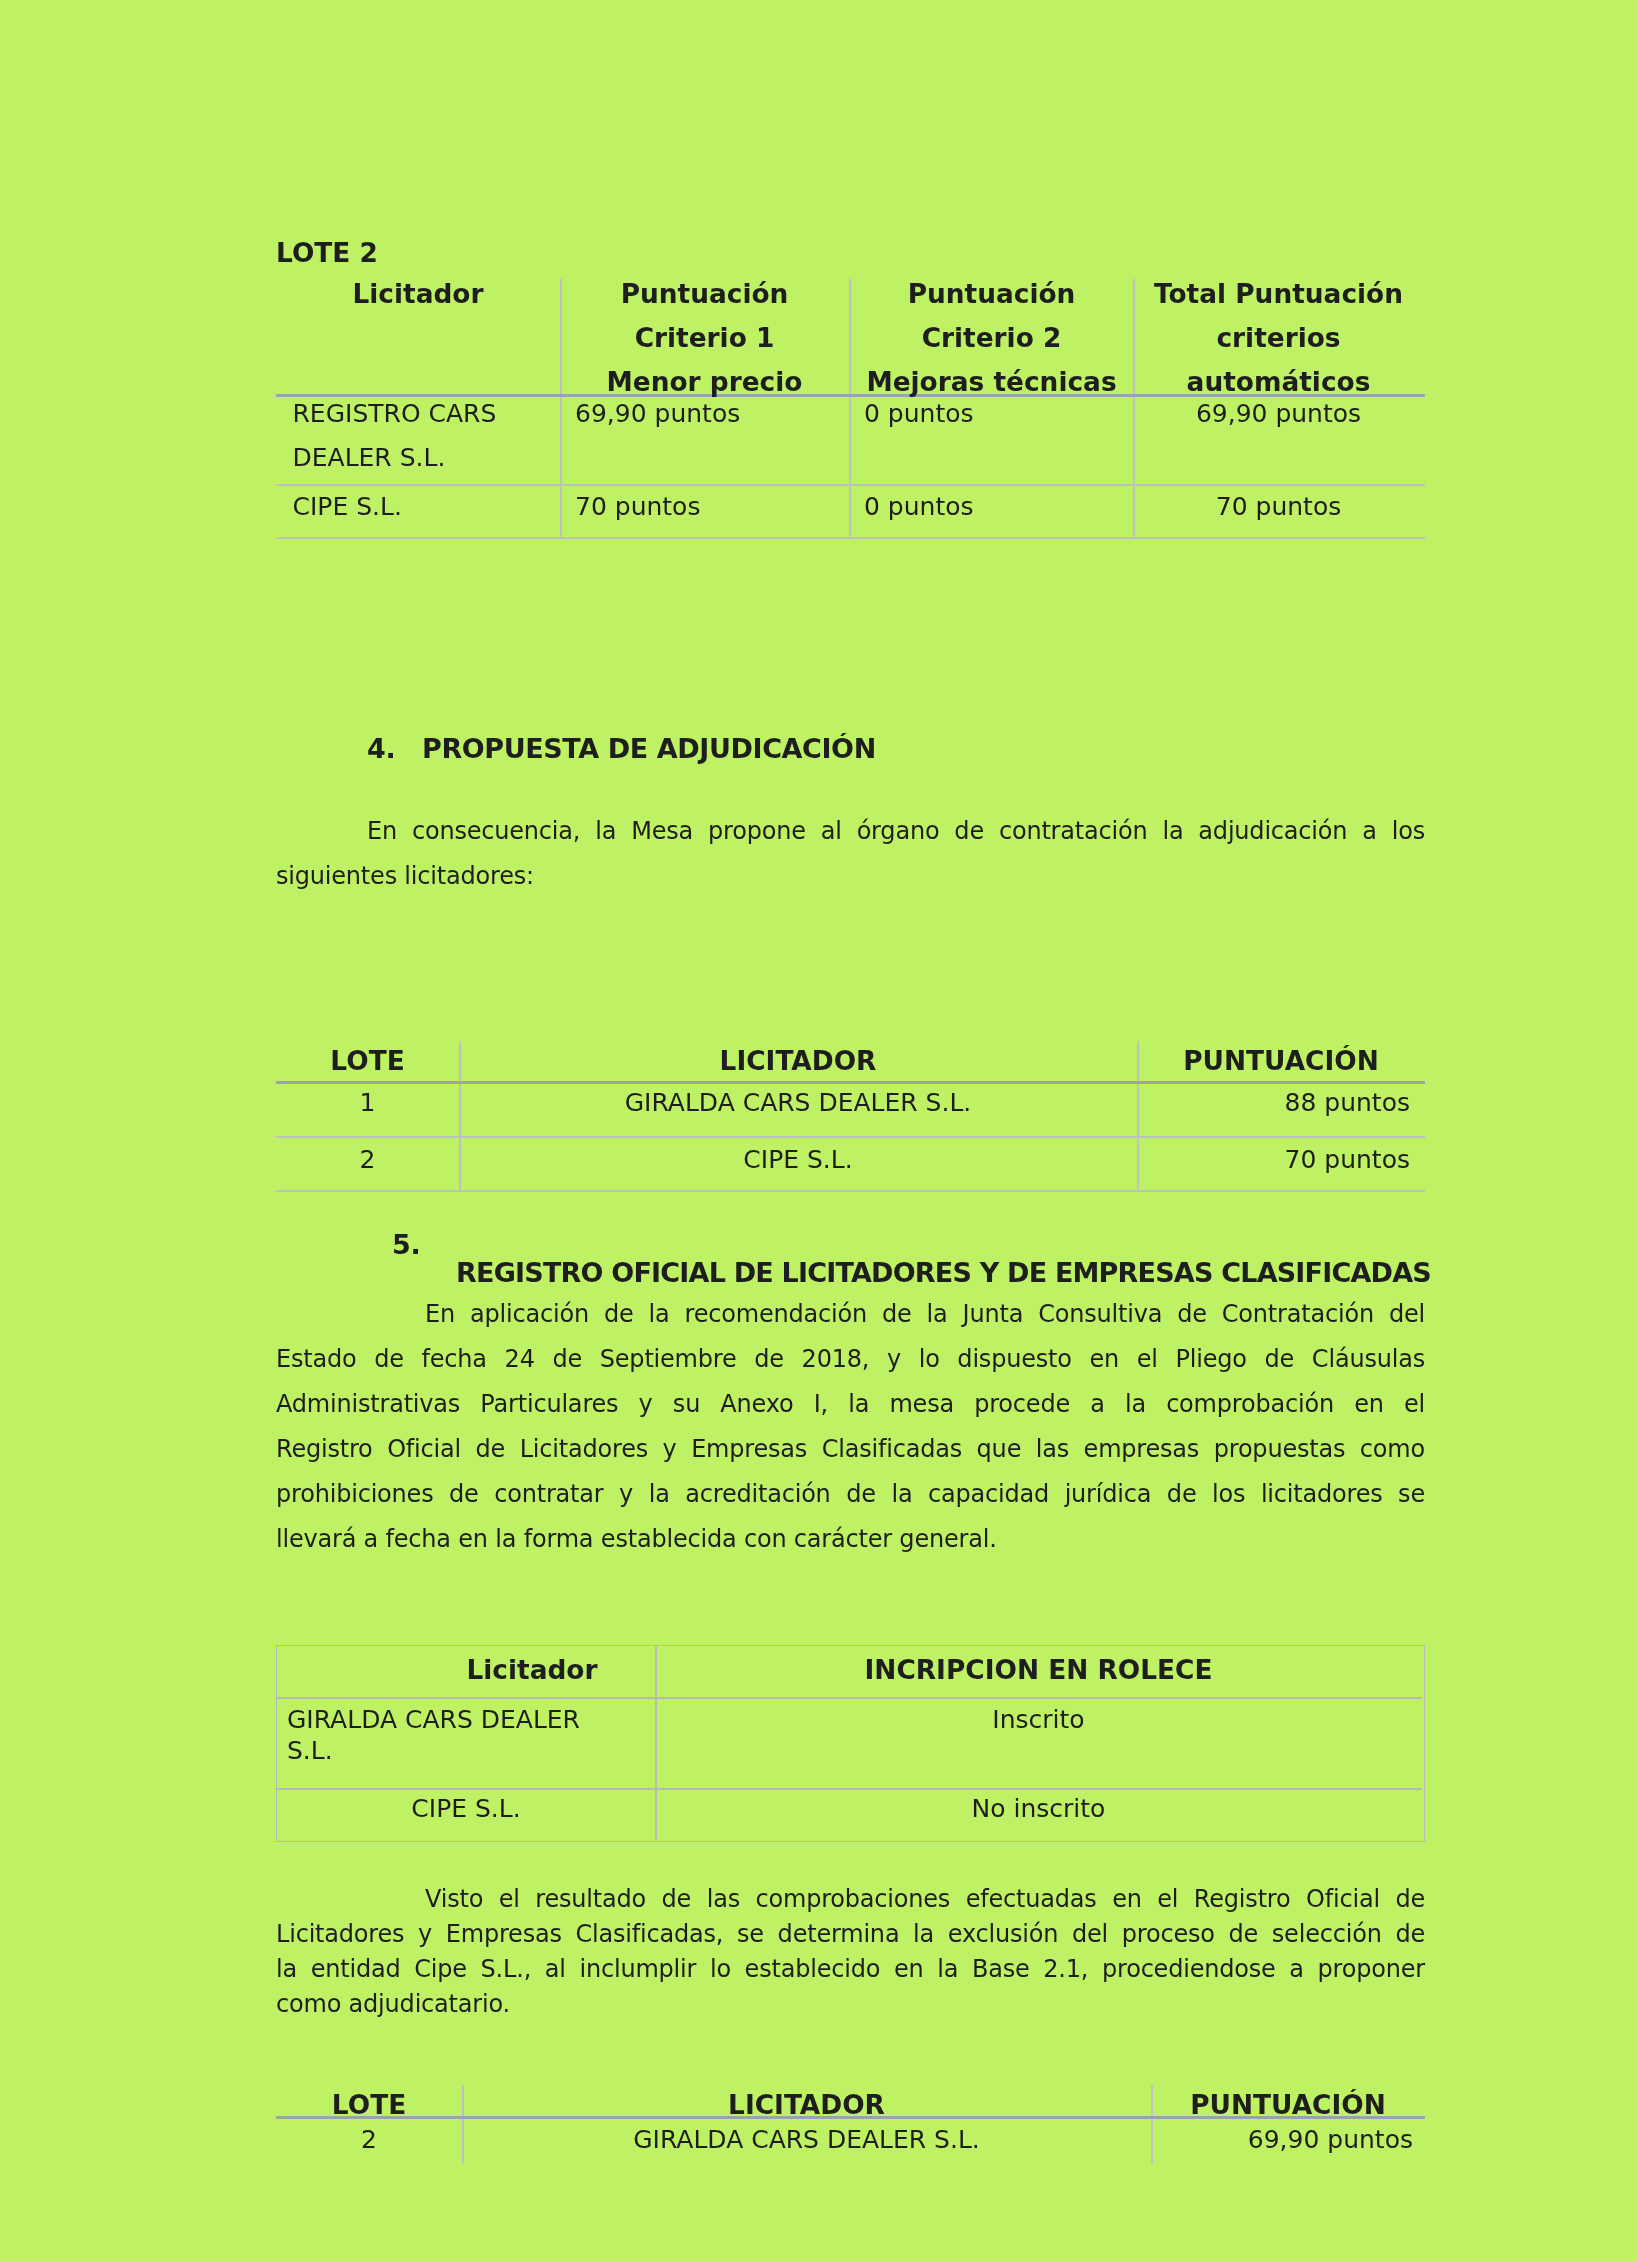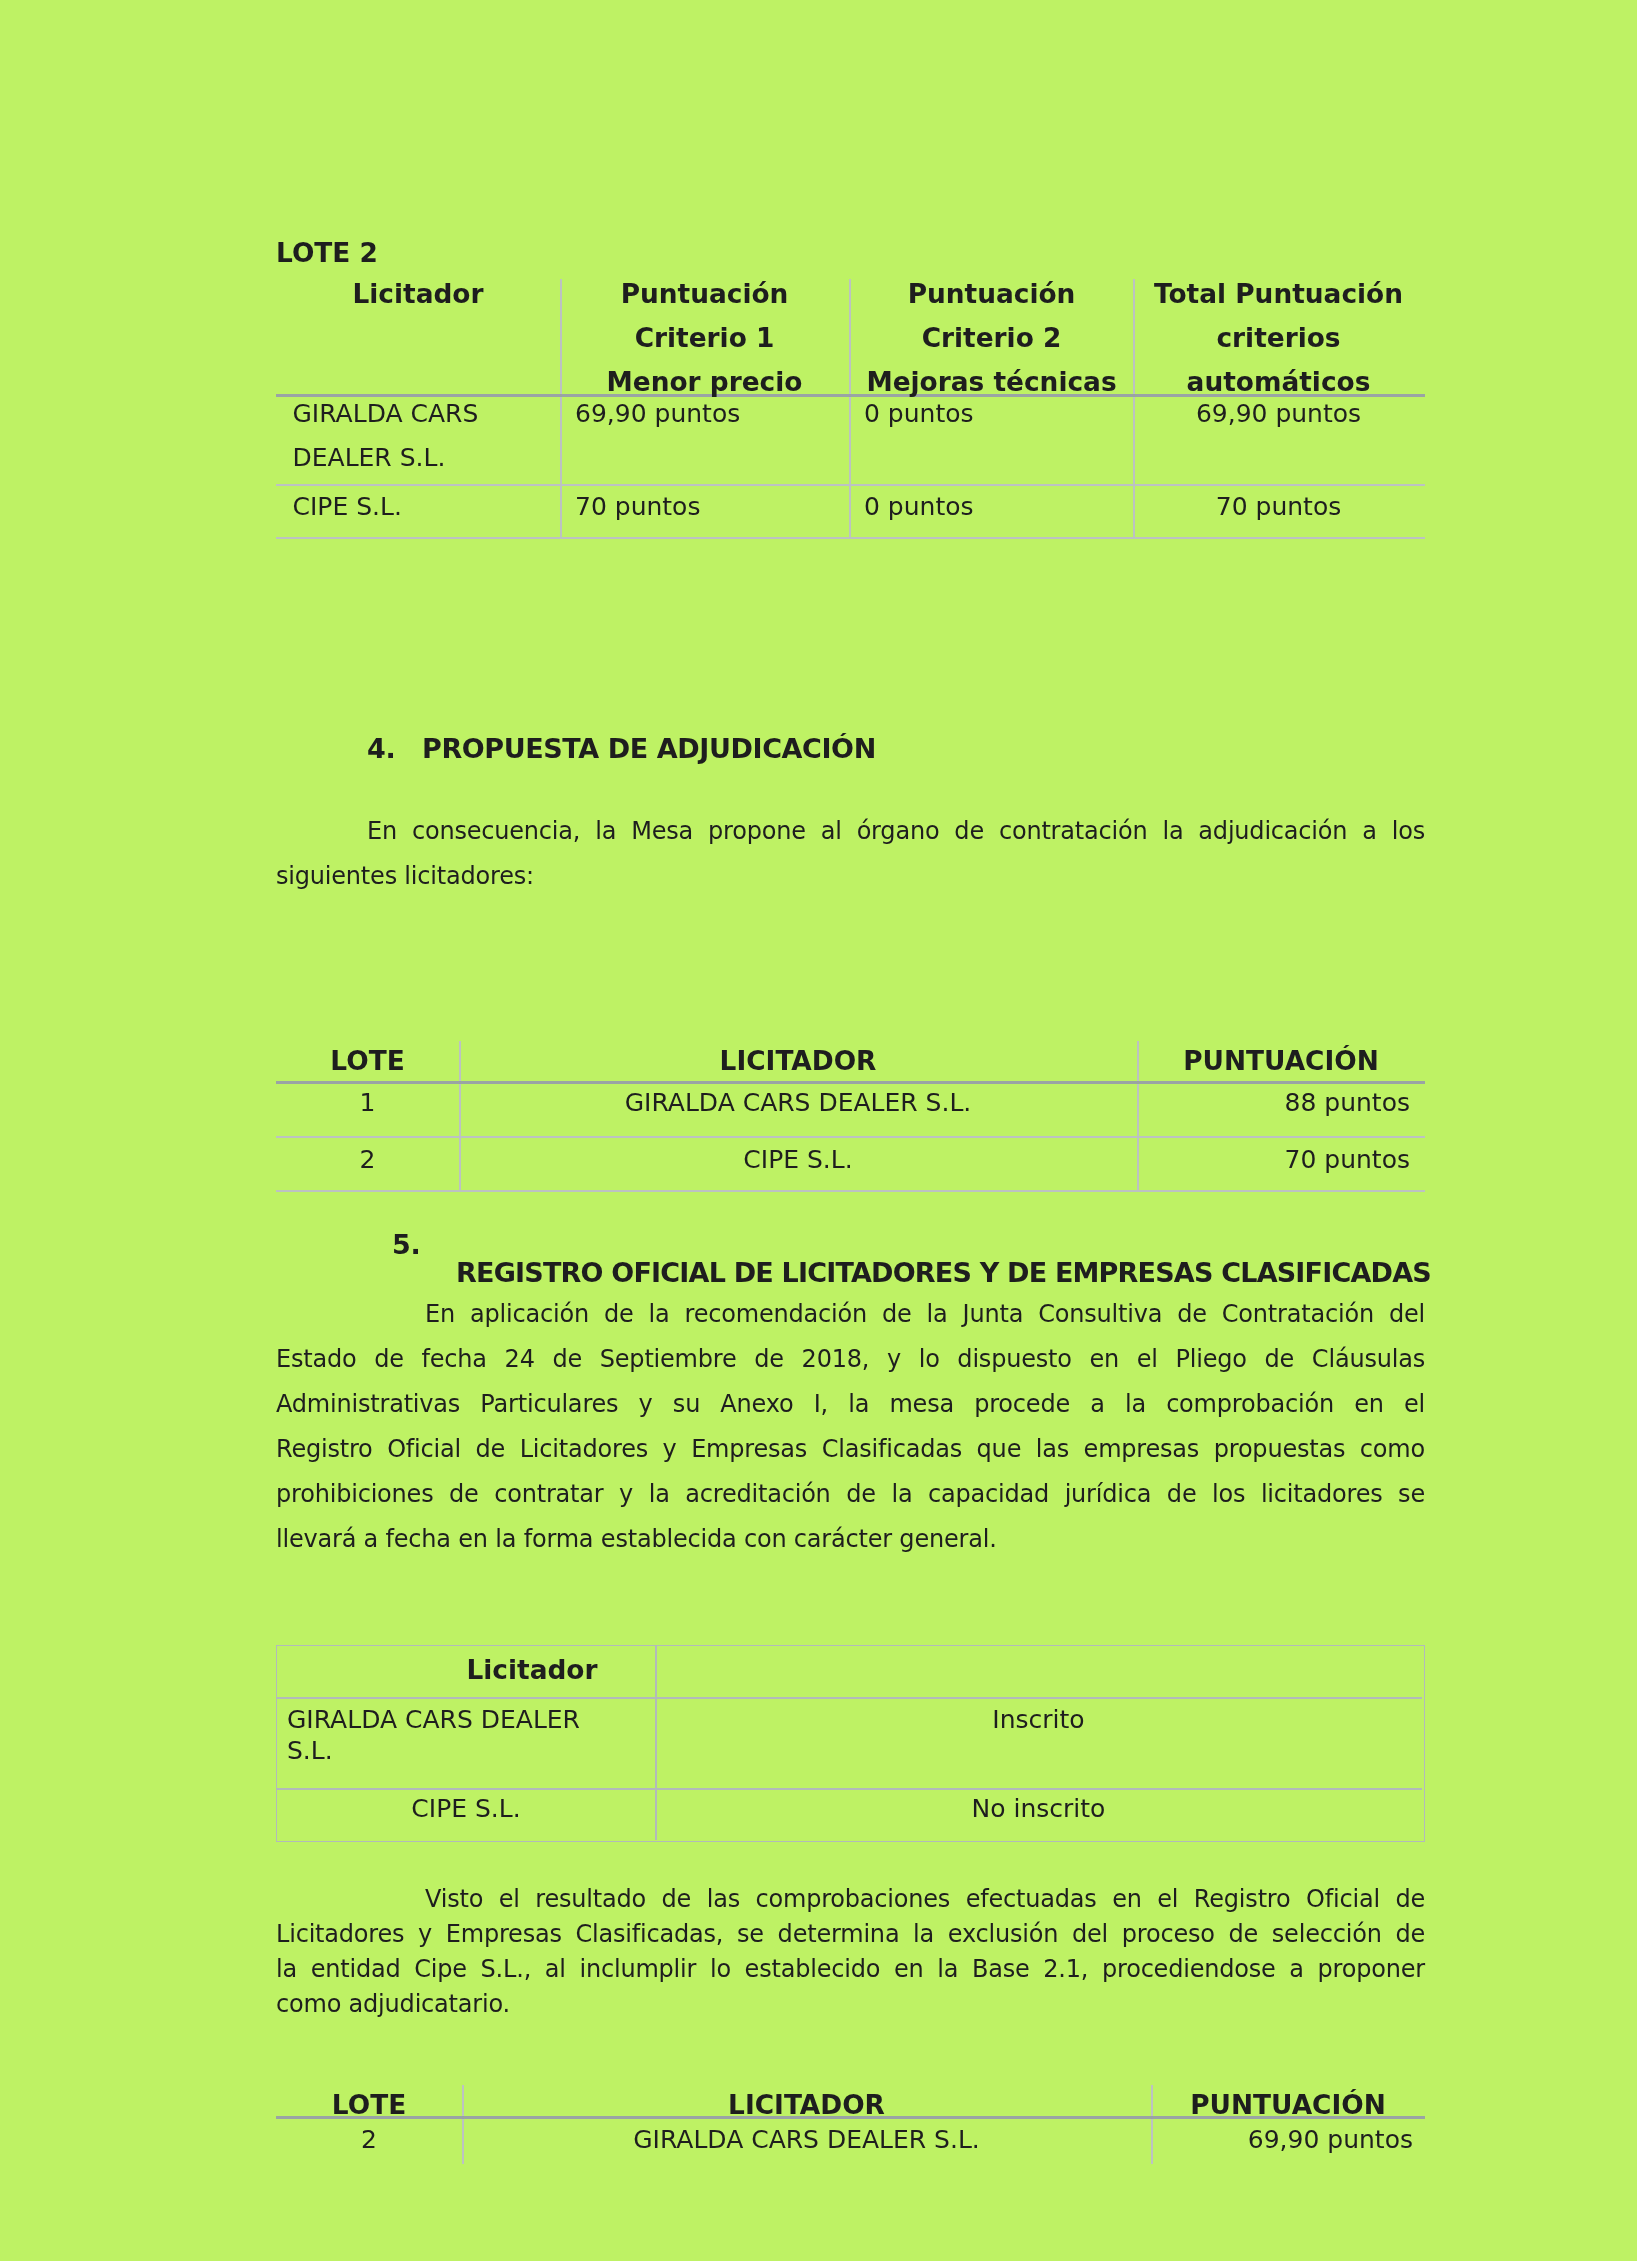--- a/index.html
+++ b/index.html
@@ -65,21 +65,21 @@
       <div>Criterio 2</div>
       <div>Mejoras técnicas</div>
     </div>
     <div class="cell hdr ctr" style="left:857px;top:-6.6px;width:291px;">
       <div>Total Puntuación</div>
       <div>criterios</div>
       <div>automáticos</div>
     </div>
 
     <div class="cell" style="left:16.5px;top:113px;width:267px;">
-      <div>GIRALDA CARS</div>
+      <div>REGISTRO CARS</div>
       <div>DEALER S.L.</div>
     </div>
     <div class="cell" style="left:299px;top:113px;">69,90 puntos</div>
     <div class="cell" style="left:588px;top:113px;">0 puntos</div>
     <div class="cell ctr" style="left:857px;top:113px;width:291px;">69,90 puntos</div>
 
     <div class="cell" style="left:16.5px;top:206px;">CIPE S.L.</div>
     <div class="cell" style="left:299px;top:206px;">70 puntos</div>
     <div class="cell" style="left:588px;top:206px;">0 puntos</div>
     <div class="cell ctr" style="left:857px;top:206px;width:291px;">70 puntos</div>
@@ -120,20 +120,21 @@
     <span class="ln jl">Registro Oficial de Licitadores y Empresas Clasificadas que las empresas propuestas como</span>
     <span class="ln jl">prohibiciones de contratar y la acreditación de la capacidad jurídica de los licitadores se</span>
     <span class="ln">llevará a fecha en la forma establecida con carácter general.</span>
   </div>
 
   <div class="tbl boxed" style="left:276px;top:1645px;width:1149px;height:197px;">
     <div class="vl" style="left:378px;top:0;height:194px;background:#b2baba;"></div>
     <div class="hl" style="left:0;top:51px;width:1145px;background:#b2baba;"></div>
     <div class="hl" style="left:0;top:142px;width:1145px;background:#b2baba;"></div>
     <div class="cell hdr ctr" style="left:0;top:1.7px;width:378px;padding-left:132px;box-sizing:content-box;width:246px;">Licitador</div>
+    <div class="cell hdr ctr" style="left:378px;top:1.7px;width:767px;">INCRIPCION EN ROLECE</div>
 
     <div class="cell tight" style="left:10px;top:58px;width:363px;">
       <div>GIRALDA CARS DEALER</div>
       <div>S.L.</div>
     </div>
     <div class="cell tight ctr" style="left:378px;top:58px;width:767px;">Inscrito</div>
 
     <div class="cell tight ctr" style="left:0;top:147px;width:378px;">CIPE S.L.</div>
     <div class="cell tight ctr" style="left:378px;top:147px;width:767px;">No inscrito</div>
   </div>

